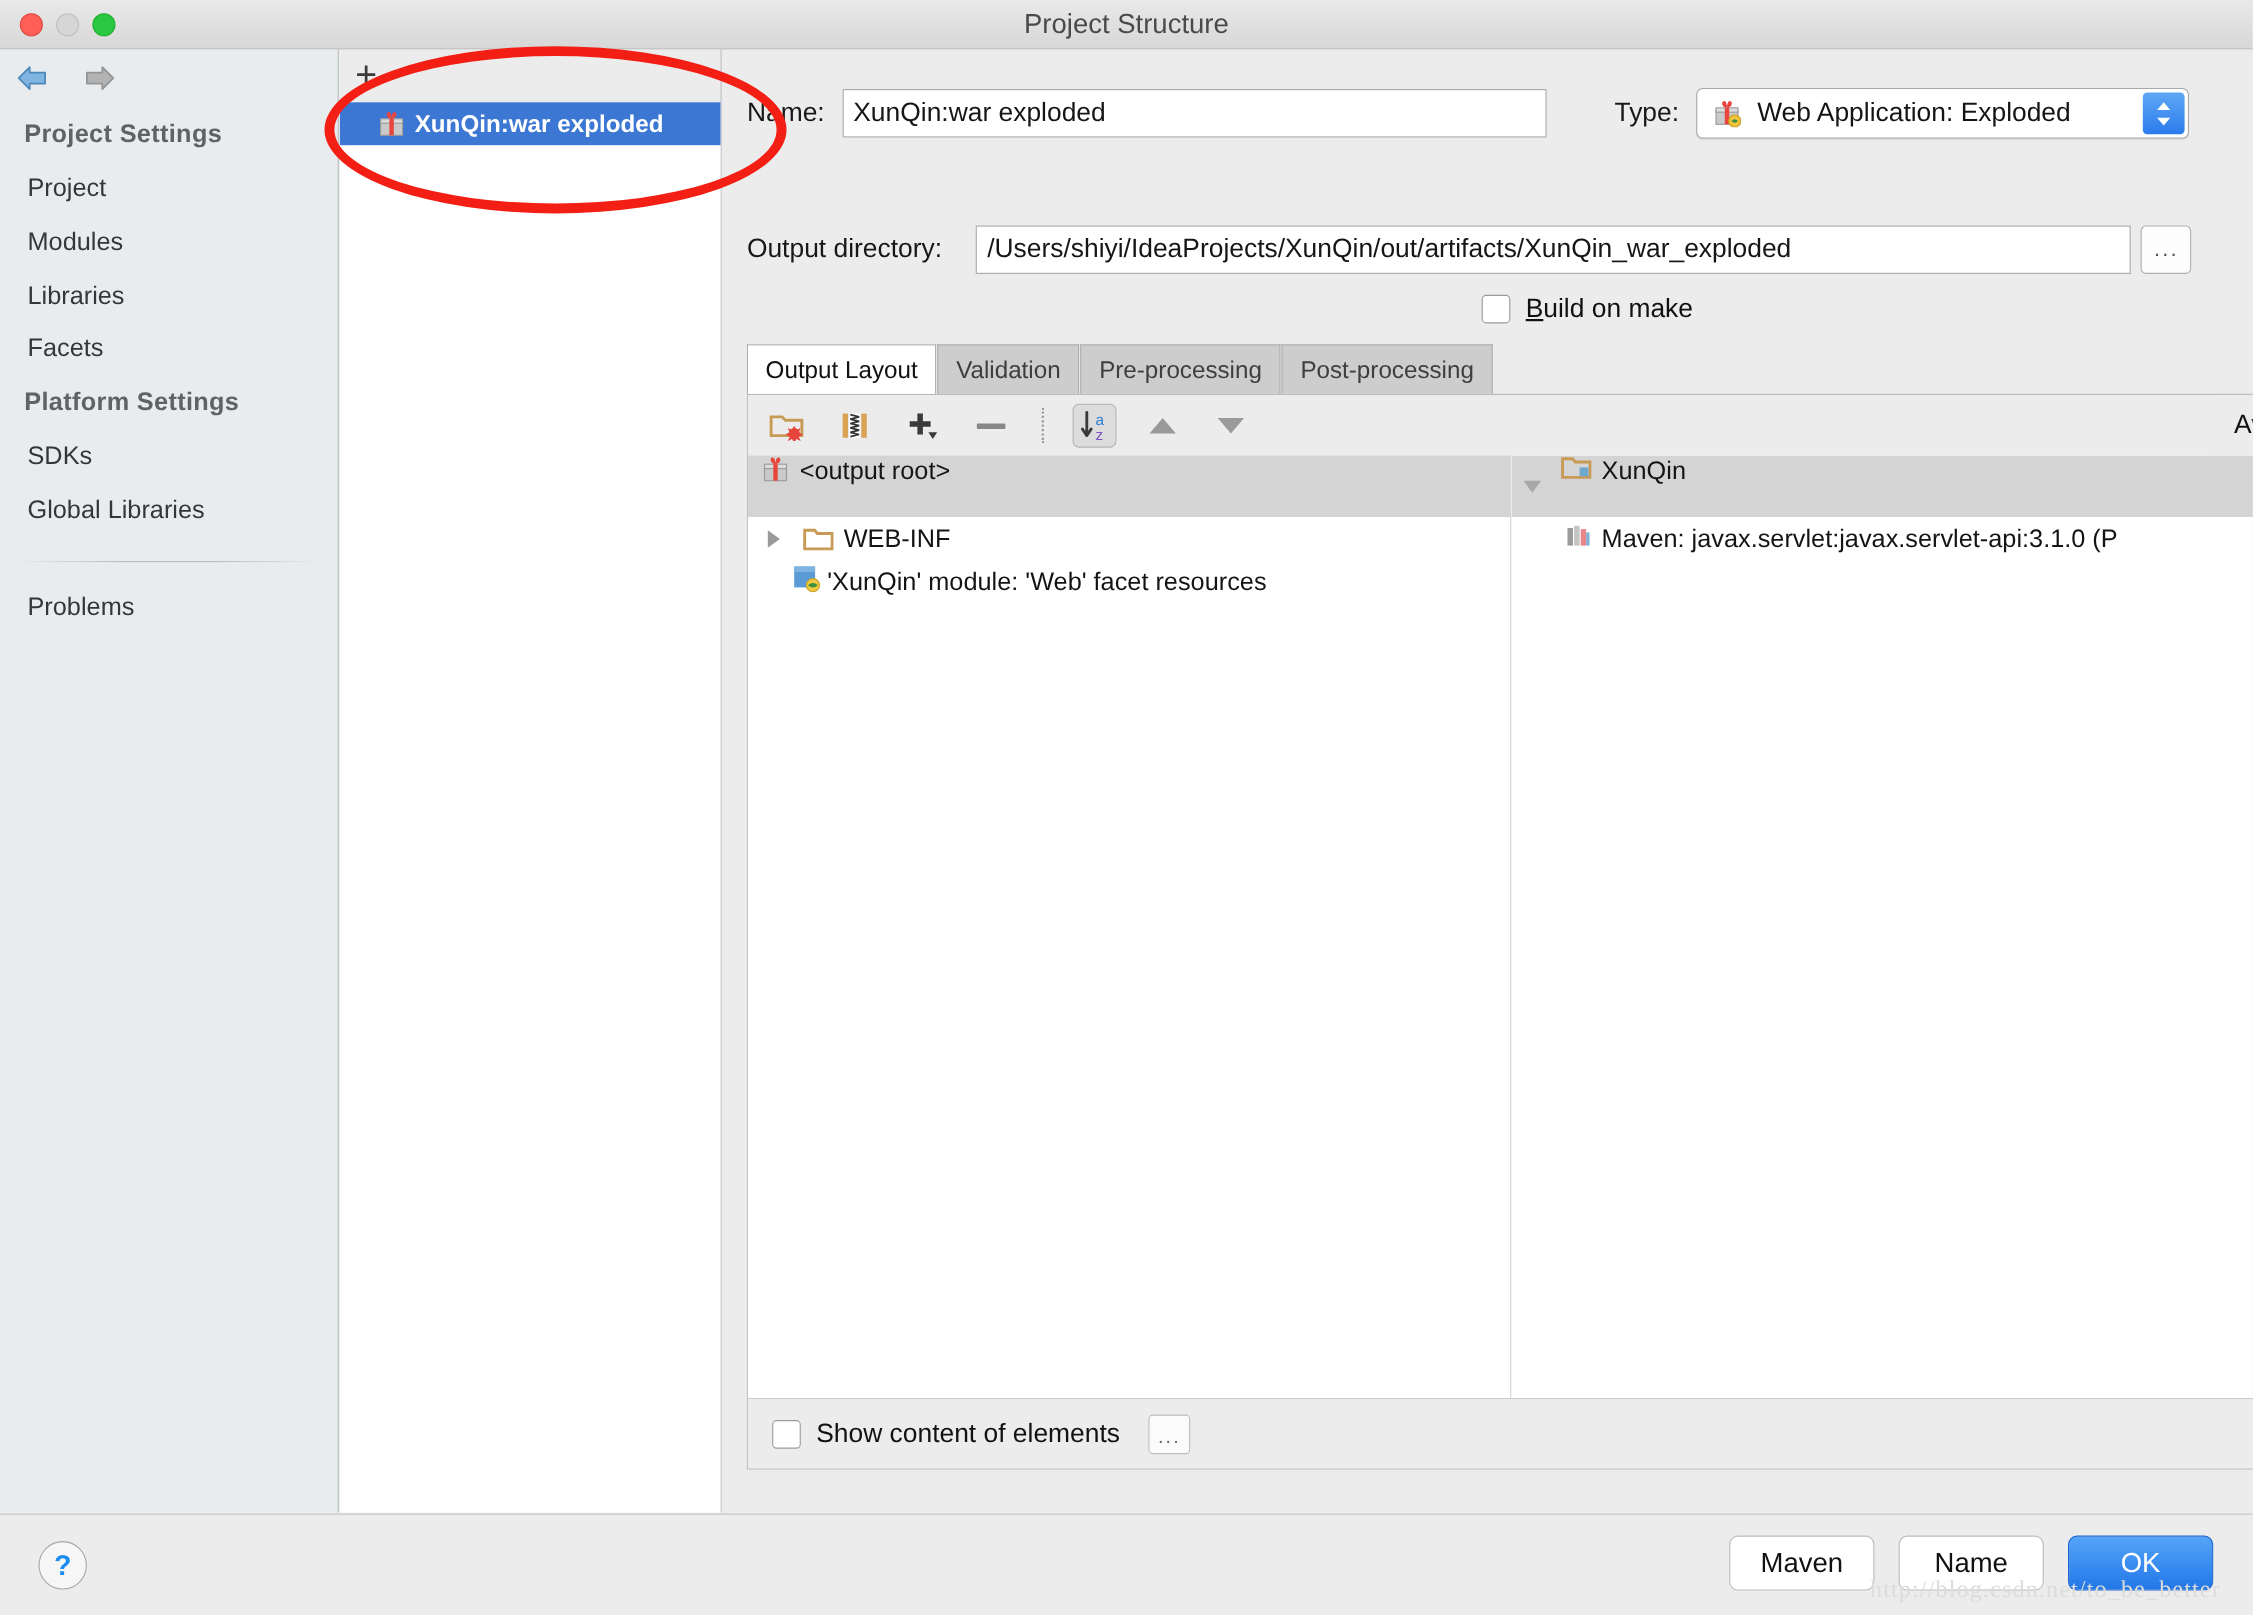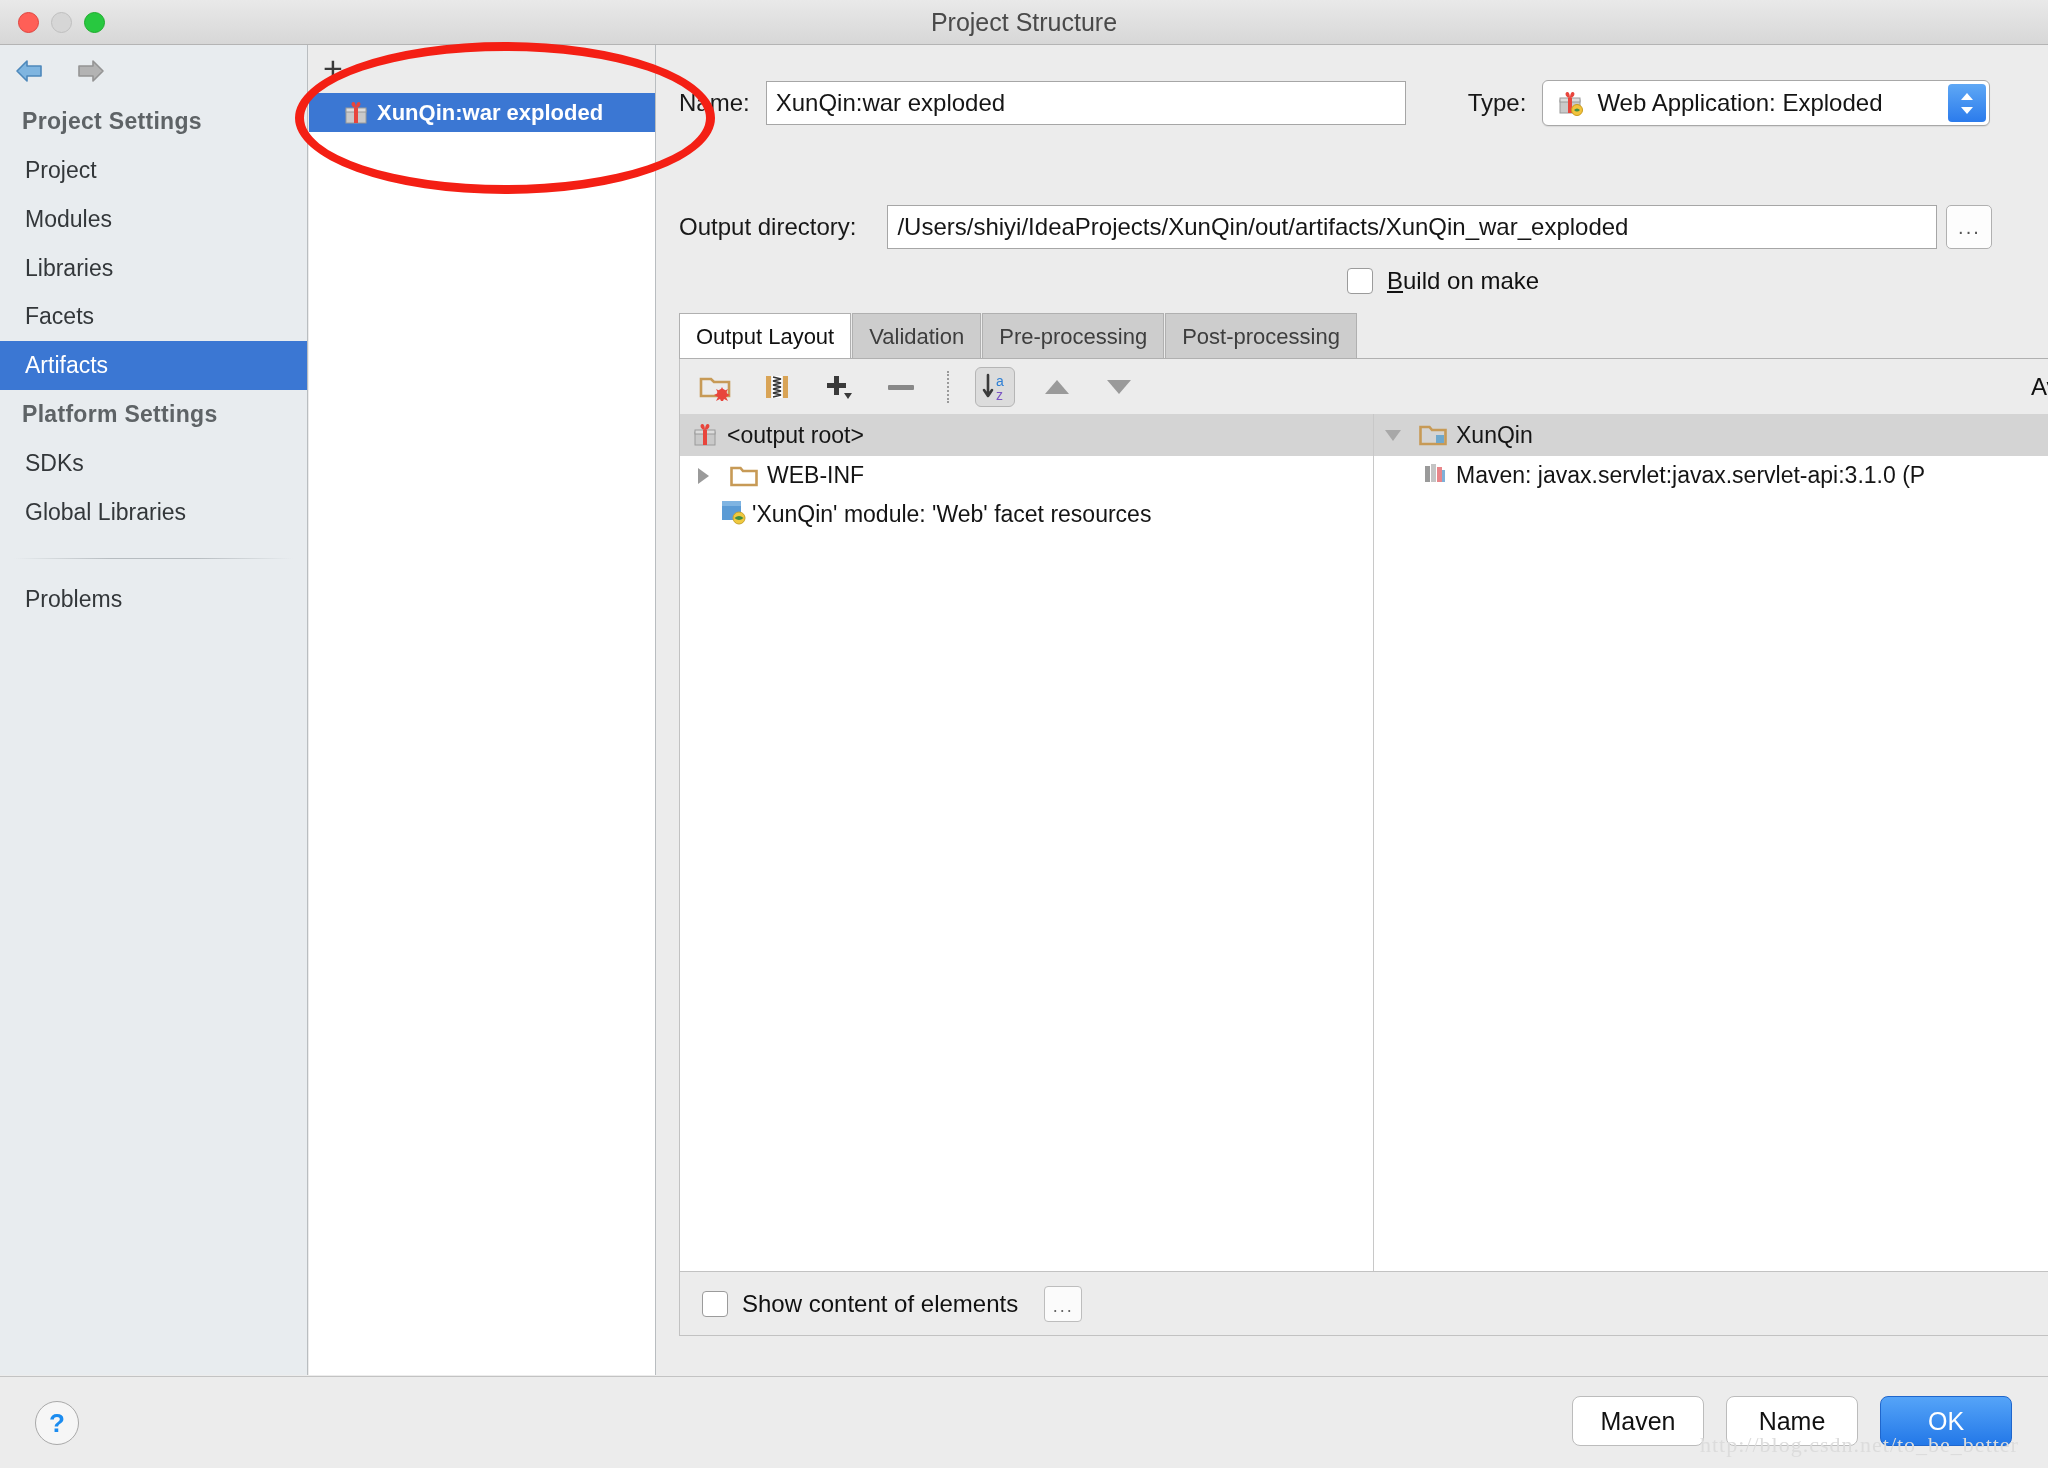--- a/index.html
+++ b/index.html
@@ -142,21 +142,21 @@
   .pane-toolbar { height: 55px; display: flex; align-items: center; padding-left: 15px; gap: 22px; }
   .tb-btn { width: 40px; height: 40px; display:flex; align-items:center; justify-content:center; cursor: pointer; position: relative; }
   .tb-btn.framed { background: #dcdcdc; border: 1px solid #b5b5b5; border-radius: 6px; }
   .tb-sep { width: 1px; height: 32px; border-left: 2px dotted #9a9a9a; margin: 0 4px; }
 
   .split { position: absolute; left: 0; top: 55px; right: 0; bottom: 0; display: flex; }
   .tree-left  { width: 694px; background: #ffffff; border-right: 1px solid #c8c8c8; }
   .tree-right { flex: 1; background: #ffffff; position: relative; overflow: hidden; }
 
   .pane-head {
-    height: 42px; background: #d4d4d4; display: flex; align-items: center;
+    height: 56px; background: #d4d4d4; display: flex; 
     font-size: 23px; color: #151515; padding-left: 12px; gap: 9px;
   }
   .avail-head {
     position: absolute; left: 1352px; top: 314px; width: 648px; height: 55px;
     display: flex; align-items: center; padding-left: 22px; gap: 16px;
     font-size: 24px; color: #111; background: #ececec;
   }
 
   .tree-row {
     display: flex; align-items: center; height: 39px;
@@ -248,21 +248,20 @@
         </svg>
       </span>
     </div>
 
     <div>
       <div class="sidebar-section">Project Settings</div>
       <div class="sidebar-item">Project</div>
       <div class="sidebar-item">Modules</div>
       <div class="sidebar-item">Libraries</div>
       <div class="sidebar-item">Facets</div>
-      <div class="sidebar-item selected">Artifacts</div>
     </div>
 
     <div>
       <div class="sidebar-section">Platform Settings</div>
       <div class="sidebar-item">SDKs</div>
       <div class="sidebar-item">Global Libraries</div>
     </div>
 
     <div class="sidebar-divider"></div>
     <div class="sidebar-item">Problems</div>

